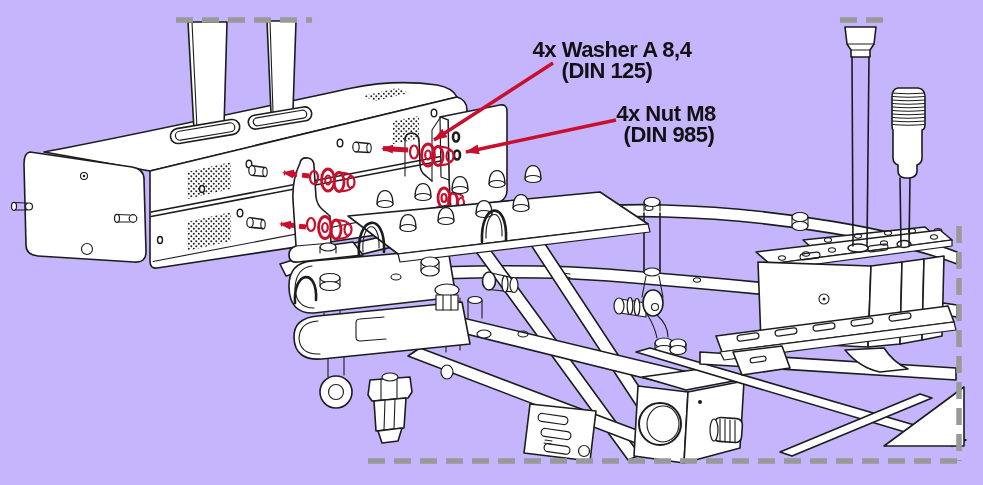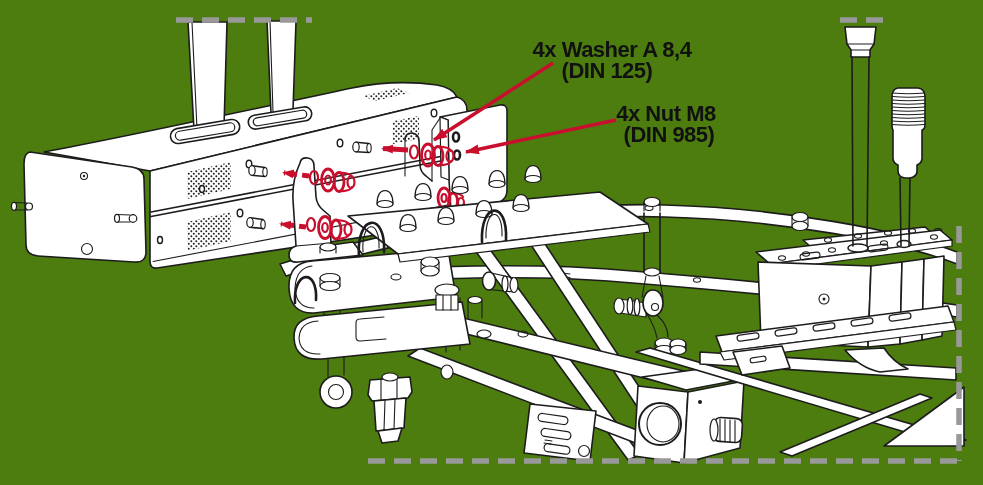--- a/index.html
+++ b/index.html
@@ -1,16 +1,16 @@
 <!DOCTYPE html>
 <html><head>
 <meta charset="utf-8">
 <style>
   html,body{margin:0;padding:0;background:#fff;}
-  .stage{width:983px;height:485px;position:relative;background:#4d7c0f;overflow:hidden;
+  .stage{width:983px;height:485px;position:relative;background:#c4b5fd;overflow:hidden;
          font-family:"Liberation Sans", sans-serif;}
   svg{display:block;}
   
   .k  {fill:none;stroke:#1c1c1c;stroke-width:1.6;stroke-linecap:round;stroke-linejoin:round;}
   .kt {fill:none;stroke:#1c1c1c;stroke-width:1.1;stroke-linecap:round;stroke-linejoin:round;}
   .kf {fill:#ffffff;stroke:#1c1c1c;stroke-width:1.6;stroke-linejoin:round;}
   .kf2{fill:#ffffff;stroke:#1c1c1c;stroke-width:1.2;stroke-linejoin:round;}
   .hole{fill:#ffffff;stroke:#1c1c1c;stroke-width:1.4;}
   .holeB{fill:#ffffff;stroke:#1c1c1c;stroke-width:2.6;}
   .red {fill:none;stroke:#c8102e;stroke-width:2.8;stroke-linecap:round;}

